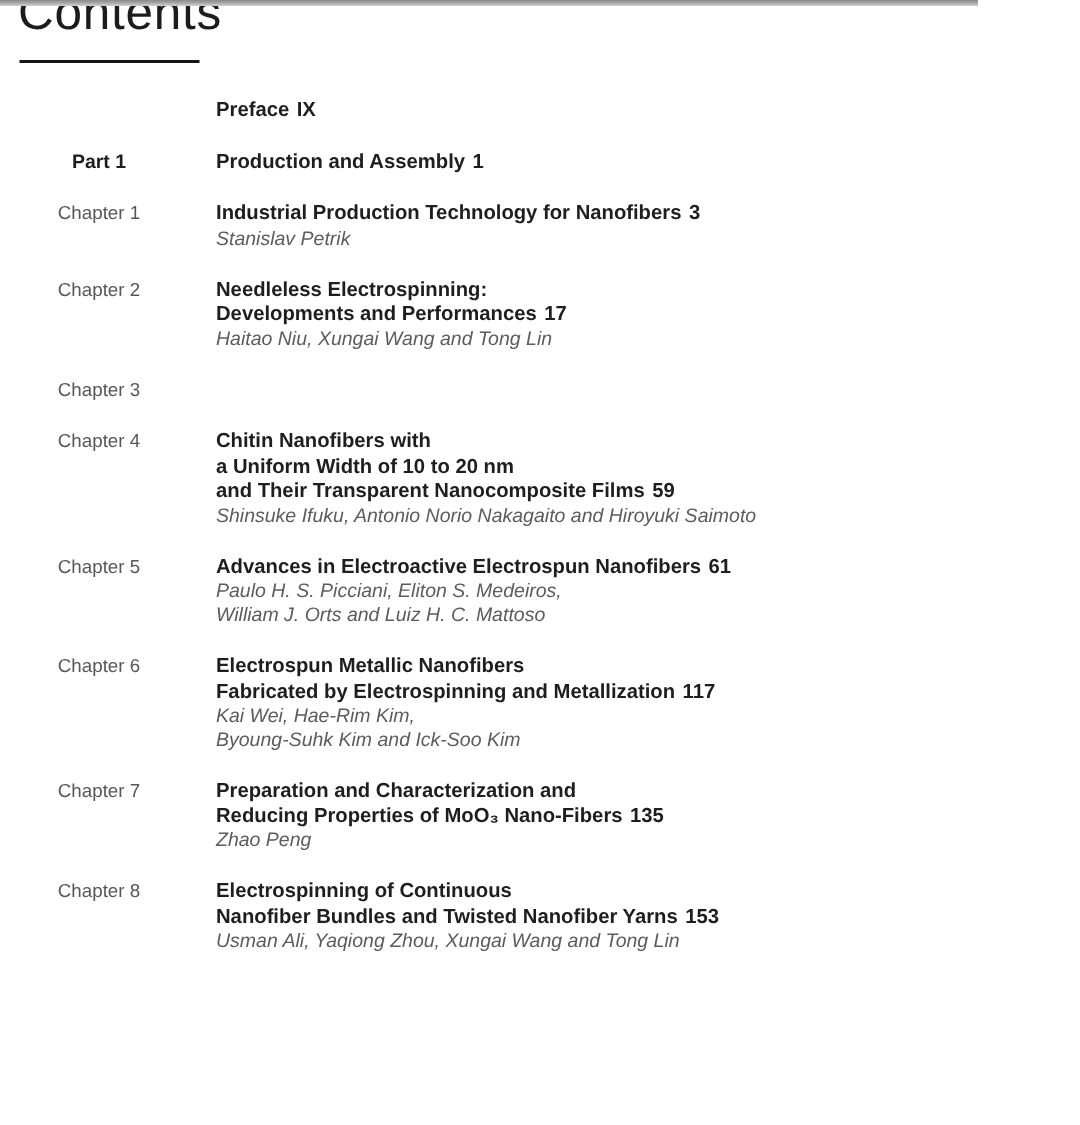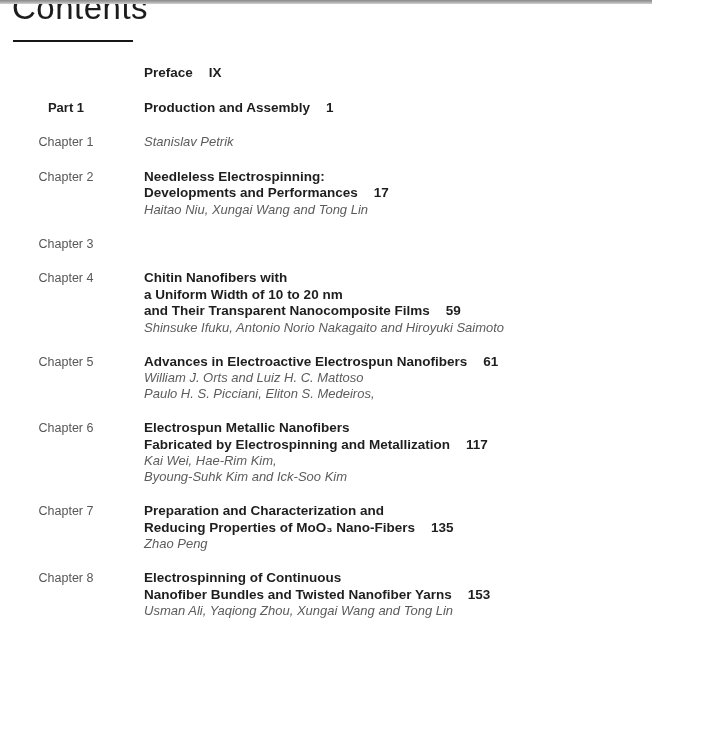--- a/index.html
+++ b/index.html
@@ -71,21 +71,21 @@
     color: #1e1e1e;
   }
   .title-line {
     font-weight: 700;
     font-size: 13.5px;
     line-height: 16.5px;
     color: #1e1e1e;
     white-space: nowrap;
   }
   .page-num {
-    margin-left: 16px;
+    margin-left: 5px;
     font-weight: 700;
     color: #1e1e1e;
   }
   .author-line {
     font-size: 13px;
     line-height: 16px;
     color: #5c5c5c;
     white-space: nowrap;
     font-style: italic;
   }
@@ -114,20 +114,23 @@
       <div class="entry-title">
             <div class="title-line">Production and Assembly<span class="page-num">1</span></div>
           </div>
       <div class="entry-authors"></div>
     </div>
   </div>
 
   <div class="entry type-chapter">
     <div class="entry-label">Chapter 1</div>
     <div class="entry-content">
+      <div class="entry-title">
+            <div class="title-line">Industrial Production Technology for Nanofibers<span class="page-num">3</span></div>
+          </div>
       <div class="entry-authors">
             <div class="author-line">Stanislav Petrik</div>
           </div>
     </div>
   </div>
 
   <div class="entry type-chapter">
     <div class="entry-label">Chapter 2</div>
     <div class="entry-content">
       <div class="entry-title">
@@ -158,22 +161,22 @@
     </div>
   </div>
 
   <div class="entry type-chapter">
     <div class="entry-label">Chapter 5</div>
     <div class="entry-content">
       <div class="entry-title">
             <div class="title-line">Advances in Electroactive Electrospun Nanofibers<span class="page-num">61</span></div>
           </div>
       <div class="entry-authors">
+            <div class="author-line">Paulo H. S. Picciani, Eliton S. Medeiros,</div>
             <div class="author-line">William J. Orts and Luiz H. C. Mattoso</div>
-            <div class="author-line">Paulo H. S. Picciani, Eliton S. Medeiros,</div>
           </div>
     </div>
   </div>
 
   <div class="entry type-chapter">
     <div class="entry-label">Chapter 6</div>
     <div class="entry-content">
       <div class="entry-title">
             <div class="title-line">Electrospun Metallic Nanofibers</div>
             <div class="title-line">Fabricated by Electrospinning and Metallization<span class="page-num">117</span></div>

